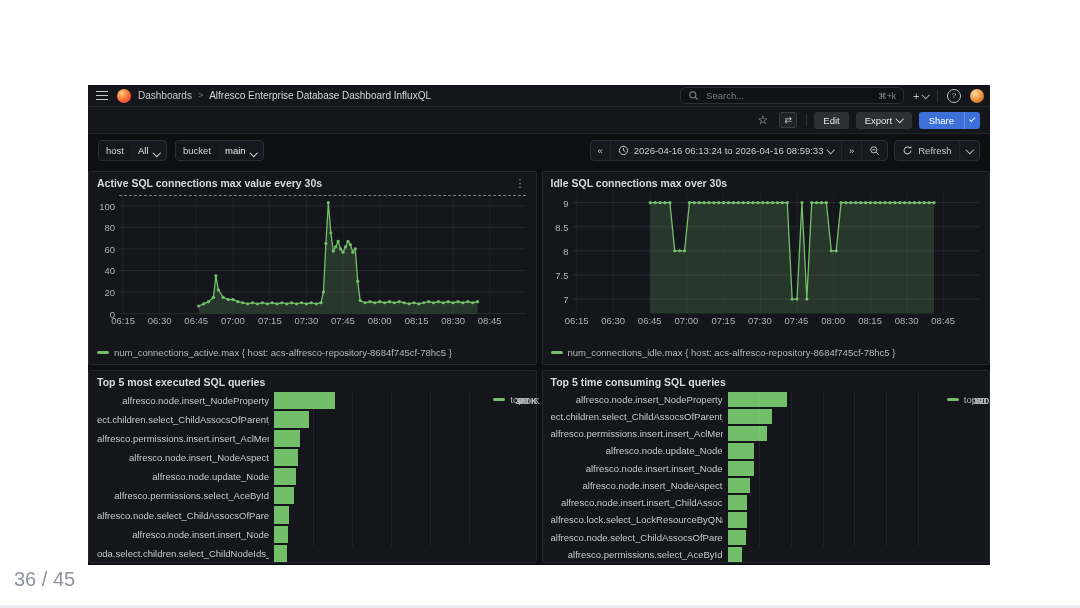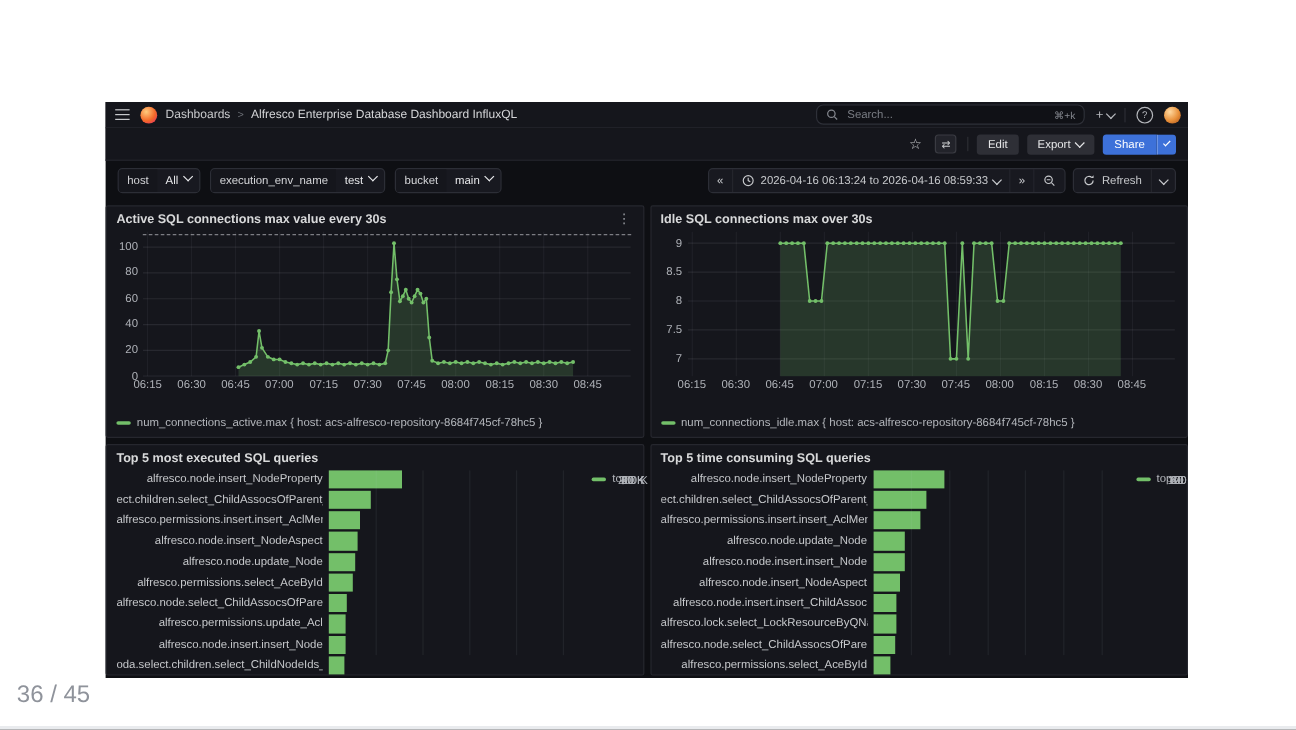--- a/index.html
+++ b/index.html
@@ -30,21 +30,21 @@
   .sqicon{width:16px;height:14px;border:1px solid #3a3b42;border-radius:3px;display:flex;align-items:center;justify-content:center;font-size:9px;color:#c7c9cc;background:#22232a;}
   .btn{height:17px;border:none;border-radius:3px;background:#2e2f36;color:#e6e7e9;font-size:9.5px;font-family:inherit;display:flex;align-items:center;gap:5px;padding:0 9px;cursor:pointer;}
   .btn.primary{background:#3d71d9;color:#fff;padding:0 10px;}
   .split{display:flex;align-items:stretch;}
   .split .cap{width:16px;border:none;border-radius:0 3px 3px 0;background:#3d71d9;color:#fff;border-left:1px solid rgba(255,255,255,.25);display:flex;align-items:center;justify-content:center;cursor:pointer;}
   .split .primary{border-radius:3px 0 0 3px;}
   
   .subbar{height:33px;display:flex;align-items:center;padding:0 10px;gap:8px;flex:none;}
   .varpill{height:19px;border:1px solid #2c2e36;border-radius:4px;background:#181920;display:flex;align-items:center;overflow:hidden;cursor:pointer;}
   .varpill .vlabel{padding:0 7px;color:#d5d6d9;font-size:9.5px;background:#15161c;height:100%;display:flex;align-items:center;}
-  .varpill .vval{padding:0 7px;color:#e8e9eb;font-size:9.5px;display:flex;align-items:flex-start;gap:5px;}
+  .varpill .vval{padding:0 7px;color:#e8e9eb;font-size:9.5px;display:flex;align-items:flex-end;gap:5px;}
   .timectl{margin-left:auto;display:flex;align-items:center;gap:6px;}
   .tgroup{height:19px;border:1px solid #2c2e36;border-radius:4px;background:#181920;display:flex;align-items:center;}
   .tgroup .tbtn{background:none;border:none;color:#c7c9cc;font-family:inherit;font-size:9.5px;height:100%;display:flex;align-items:center;gap:5px;padding:0 7px;cursor:pointer;}
   .tgroup .tbtn + .tbtn{border-left:1px solid #24252c;}
   .ticon{width:11px;height:11px;flex:none;}
   
   .grid{flex:1;display:grid;grid-template-columns:1fr 1fr;grid-template-rows:1fr 1fr;gap:5px;padding:4px 0 2px;}
   .panel{background:#15161c;border:1px solid #26272e;border-radius:2px;display:flex;flex-direction:column;position:relative;min-height:0;}
   .p-head{display:flex;align-items:center;justify-content:space-between;padding:5px 8px 2px;flex:none;}
   .p-title{font-size:10.5px;font-weight:700;color:#d8d9da;margin:0;}
@@ -128,27 +128,20 @@
           <span class="chev"></span>
         </button>
     </span>
   </div>
 
   <div class="subbar">
     <div class="varpill">
       <span class="vlabel">host</span>
       <span class="vval">
           <span>All</span>
-          <span class="chev"></span>
-        </span>
-    </div>
-    <div class="varpill">
-      <span class="vlabel">execution_env_name</span>
-      <span class="vval">
-          <span>test</span>
           <span class="chev"></span>
         </span>
     </div>
     <div class="varpill">
       <span class="vlabel">bucket</span>
       <span class="vval">
           <span>main</span>
           <span class="chev"></span>
         </span>
     </div>
@@ -470,26 +463,20 @@
          <div class="bar" style="width:26.15%"></div>
        </div>
      </div>
             <div class="bar-row">
        <div class="bar-label">alfresco.node.select_ChildAssocsOfParent</div>
        <div class="bar-track">
          <div class="bar" style="width:19.23%"></div>
        </div>
      </div>
             <div class="bar-row">
-       <div class="bar-label">alfresco.permissions.update_Acl</div>
-       <div class="bar-track">
-         <div class="bar" style="width:18.08%"></div>
-       </div>
-     </div>
-            <div class="bar-row">
        <div class="bar-label">alfresco.node.insert.insert_Node</div>
        <div class="bar-track">
          <div class="bar" style="width:17.69%"></div>
        </div>
      </div>
             <div class="bar-row">
        <div class="bar-label">oda.select.children.select_ChildNodeIds_Limited</div>
        <div class="bar-track">
          <div class="bar" style="width:16.54%"></div>
        </div>

